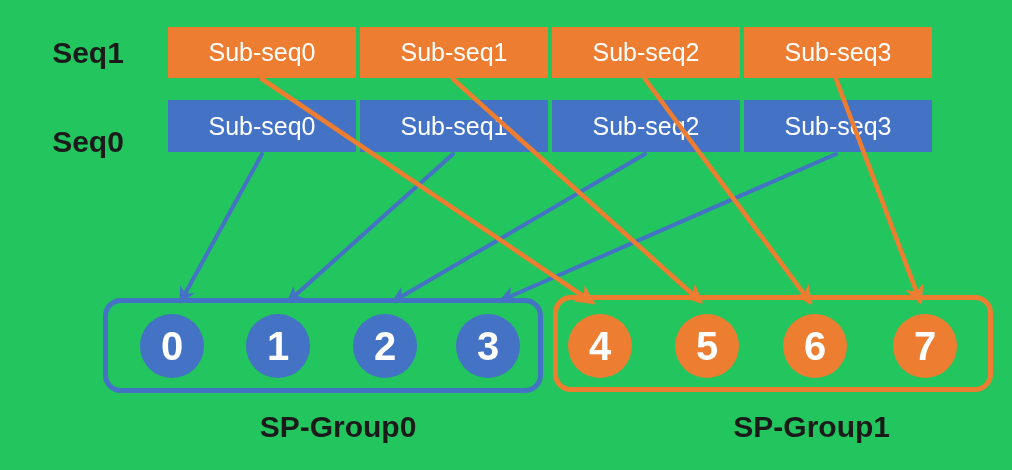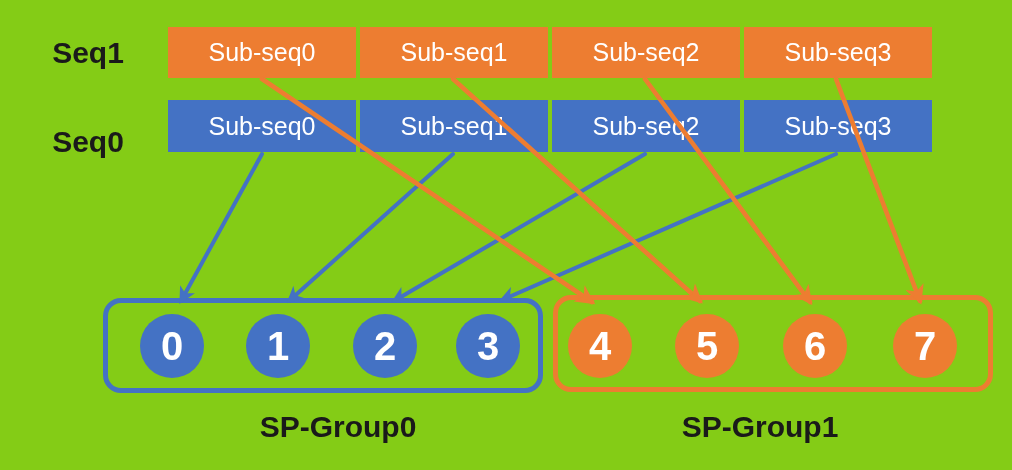--- a/index.html
+++ b/index.html
@@ -10,21 +10,21 @@
   html, body {
     margin: 0;
     padding: 0;
     background: #ffffff;
     font-family: "Liberation Sans", sans-serif;
   }
   .stage {
     position: relative;
     width: 1012px;
     height: 470px;
-    background: #84cc16;
+    background: #22c55e;
     overflow: hidden;
   }
   .side-label {
     position: absolute;
     color: var(--ink);
     font-size: 30px;
     font-weight: 600;
     text-align: center;
     white-space: nowrap;
   }
@@ -92,21 +92,21 @@
     position: absolute;
     top: 410px;
     width: 260px;
     color: var(--ink);
     font-size: 30px;
     font-weight: 600;
     text-align: center;
     white-space: nowrap;
   }
   .group-label.g0 { left: 208px; }
-  .group-label.g1 { left: 630px; }
+  .group-label.g1 { left: 630px; text-align: right; }
 
   svg.arrows {
     position: absolute;
     left: 0;
     top: 0;
     pointer-events: none;
   }
   .arrow-blue   { stroke: var(--blue);   stroke-width: 4;   stroke-linecap: round; }
   .arrow-orange { stroke: var(--orange); stroke-width: 4.6; stroke-linecap: round; }
 </style>

